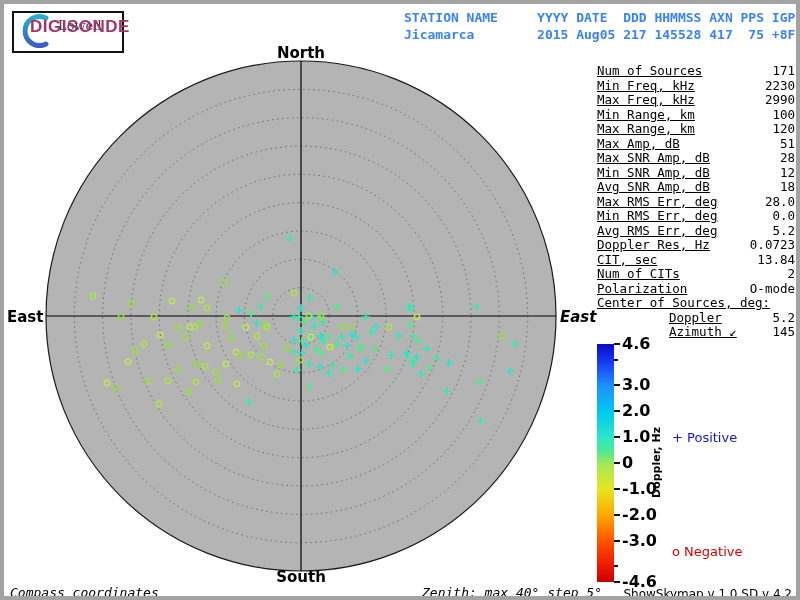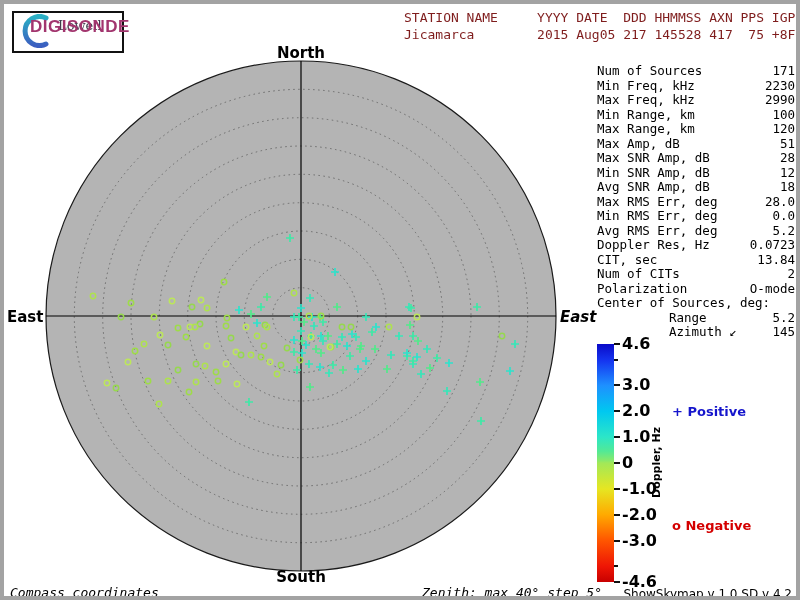--- a/index.html
+++ b/index.html
@@ -11,50 +11,50 @@
 
   
   .logo-box{left:8px;top:7px;width:108px;height:38px;border:2px solid #111;
             background:#fff;}
   .logo-lowell{left:44px;top:5px;font-family:"DejaVu Serif",serif;
                font-size:13px;color:#3c3c4a;}
   .logo-digisonde{left:16px;top:4px;font-family:Liberation Sans, sans-serif;
                   font-weight:bold;font-size:17px;color:#a2356e;letter-spacing:.5px;}
 
   
-  .hdr{left:400px;white-space:pre;font-weight:normal;font-size:13px;line-height:17px;color:#7f1d1d;}
+  .hdr{left:400px;white-space:pre;font-weight:bold;font-size:13px;line-height:17px;color:#3b82f6;}
   .hdr1{top:5px;} .hdr2{top:22px;}
 
   
   .compass{font-weight:bold;font-size:15px;color:#000;}
   .north{left:297px;top:40px;transform:translateX(-50%);}
   .south{left:297px;top:564px;transform:translateX(-50%);}
   .west{left:3px;top:304px;}
   .east{left:556px;top:304px;font-style:italic;}
 
   
   .stats{left:593px;top:60px;width:198px;font-size:12.5px;}
   .stat-row{display:flex;justify-content:space-between;height:14.5px;line-height:14.5px;
             font-family:"DejaVu Sans Mono",monospace;white-space:pre;}
-  .stat-row .lbl{text-align:left;}
+  .stat-row .lbl{text-align:left;text-decoration:underline;}
   .stat-row .val{text-align:right;}
   .stat-row.indent{padding-left:72px;}
 
   
   .cbar-wrap{left:593px;top:340px;width:120px;height:238px;}
   .cbar{position:absolute;left:0;top:0;width:17px;height:238px;
     background:linear-gradient(to bottom,
       #0a0ac8 0%, #1535f0 7%, #1e90ff 17.4%, #00c8f0 28.3%, #2ce6c8 39.1%,
       #52e996 45%, #8ae96a 49%, #a2e858 50%, #e6e622 60.9%, #ffaa00 71.7%,
       #ff5500 82.6%, #ee1505 93.5%, #c80000 100%);}
   .cb-tick{position:absolute;left:17px;height:2px;background:#111;}
   .cb-lab{position:absolute;left:25px;font-weight:bold;font-size:16px;line-height:14px;color:#000;}
   .cb-title{left:646px;top:403px;width:16px;height:110px;writing-mode:vertical-rl;
             transform:rotate(180deg);font-weight:bold;font-size:11px;color:#000;text-align:center;}
-  .legend{font-weight:bold;font-size:13px;}
+  .legend{font-weight:normal;font-size:13px;margin-top:26px;}
   .leg-pos{left:668px;top:400px;}
   .leg-neg{left:668px;top:514px;}
 
   
   .foot-left{left:6px;top:581px;font-style:italic;font-size:13px;}
   .foot-mid{left:418px;top:581px;font-style:italic;font-size:13px;}
   .foot-right{right:4px;top:583px;font-size:12px;}
 
   svg{position:absolute;left:0;top:0;}
 </style>
@@ -251,21 +251,21 @@
       <div class="stat-row"><span class="lbl">Min SNR Amp, dB</span><span class="val">12</span></div>
       <div class="stat-row"><span class="lbl">Avg SNR Amp, dB</span><span class="val">18</span></div>
       <div class="stat-row"><span class="lbl">Max RMS Err, deg</span><span class="val">28.0</span></div>
       <div class="stat-row"><span class="lbl">Min RMS Err, deg</span><span class="val">0.0</span></div>
       <div class="stat-row"><span class="lbl">Avg RMS Err, deg</span><span class="val">5.2</span></div>
       <div class="stat-row"><span class="lbl">Doppler Res, Hz</span><span class="val">0.0723</span></div>
       <div class="stat-row"><span class="lbl">CIT, sec</span><span class="val">13.84</span></div>
       <div class="stat-row"><span class="lbl">Num of CITs</span><span class="val">2</span></div>
       <div class="stat-row"><span class="lbl">Polarization</span><span class="val">O-mode</span></div>
       <div class="stat-row"><span class="lbl">Center of Sources, deg:</span><span class="val"></span></div>
-      <div class="stat-row indent"><span class="lbl">Range</span><span class="val">5.2</span></div>
+      <div class="stat-row indent"><span class="lbl">Doppler</span><span class="val">5.2</span></div>
       <div class="stat-row indent"><span class="lbl">Azimuth ↙</span><span class="val">145</span></div>
     </div>
 
   <div class="abs cbar-wrap">
     <div class="cbar"></div>
     <div id="cbTicks">
         <div class="cb-tick" style="top: -1px; width: 6px;"></div>
         <div class="cb-lab" style="top: -7px;">4.6</div>
         <div class="cb-tick" style="top: 40.3913px; width: 6px;"></div>
         <div class="cb-lab" style="top: 34.3913px;">3.0</div>

